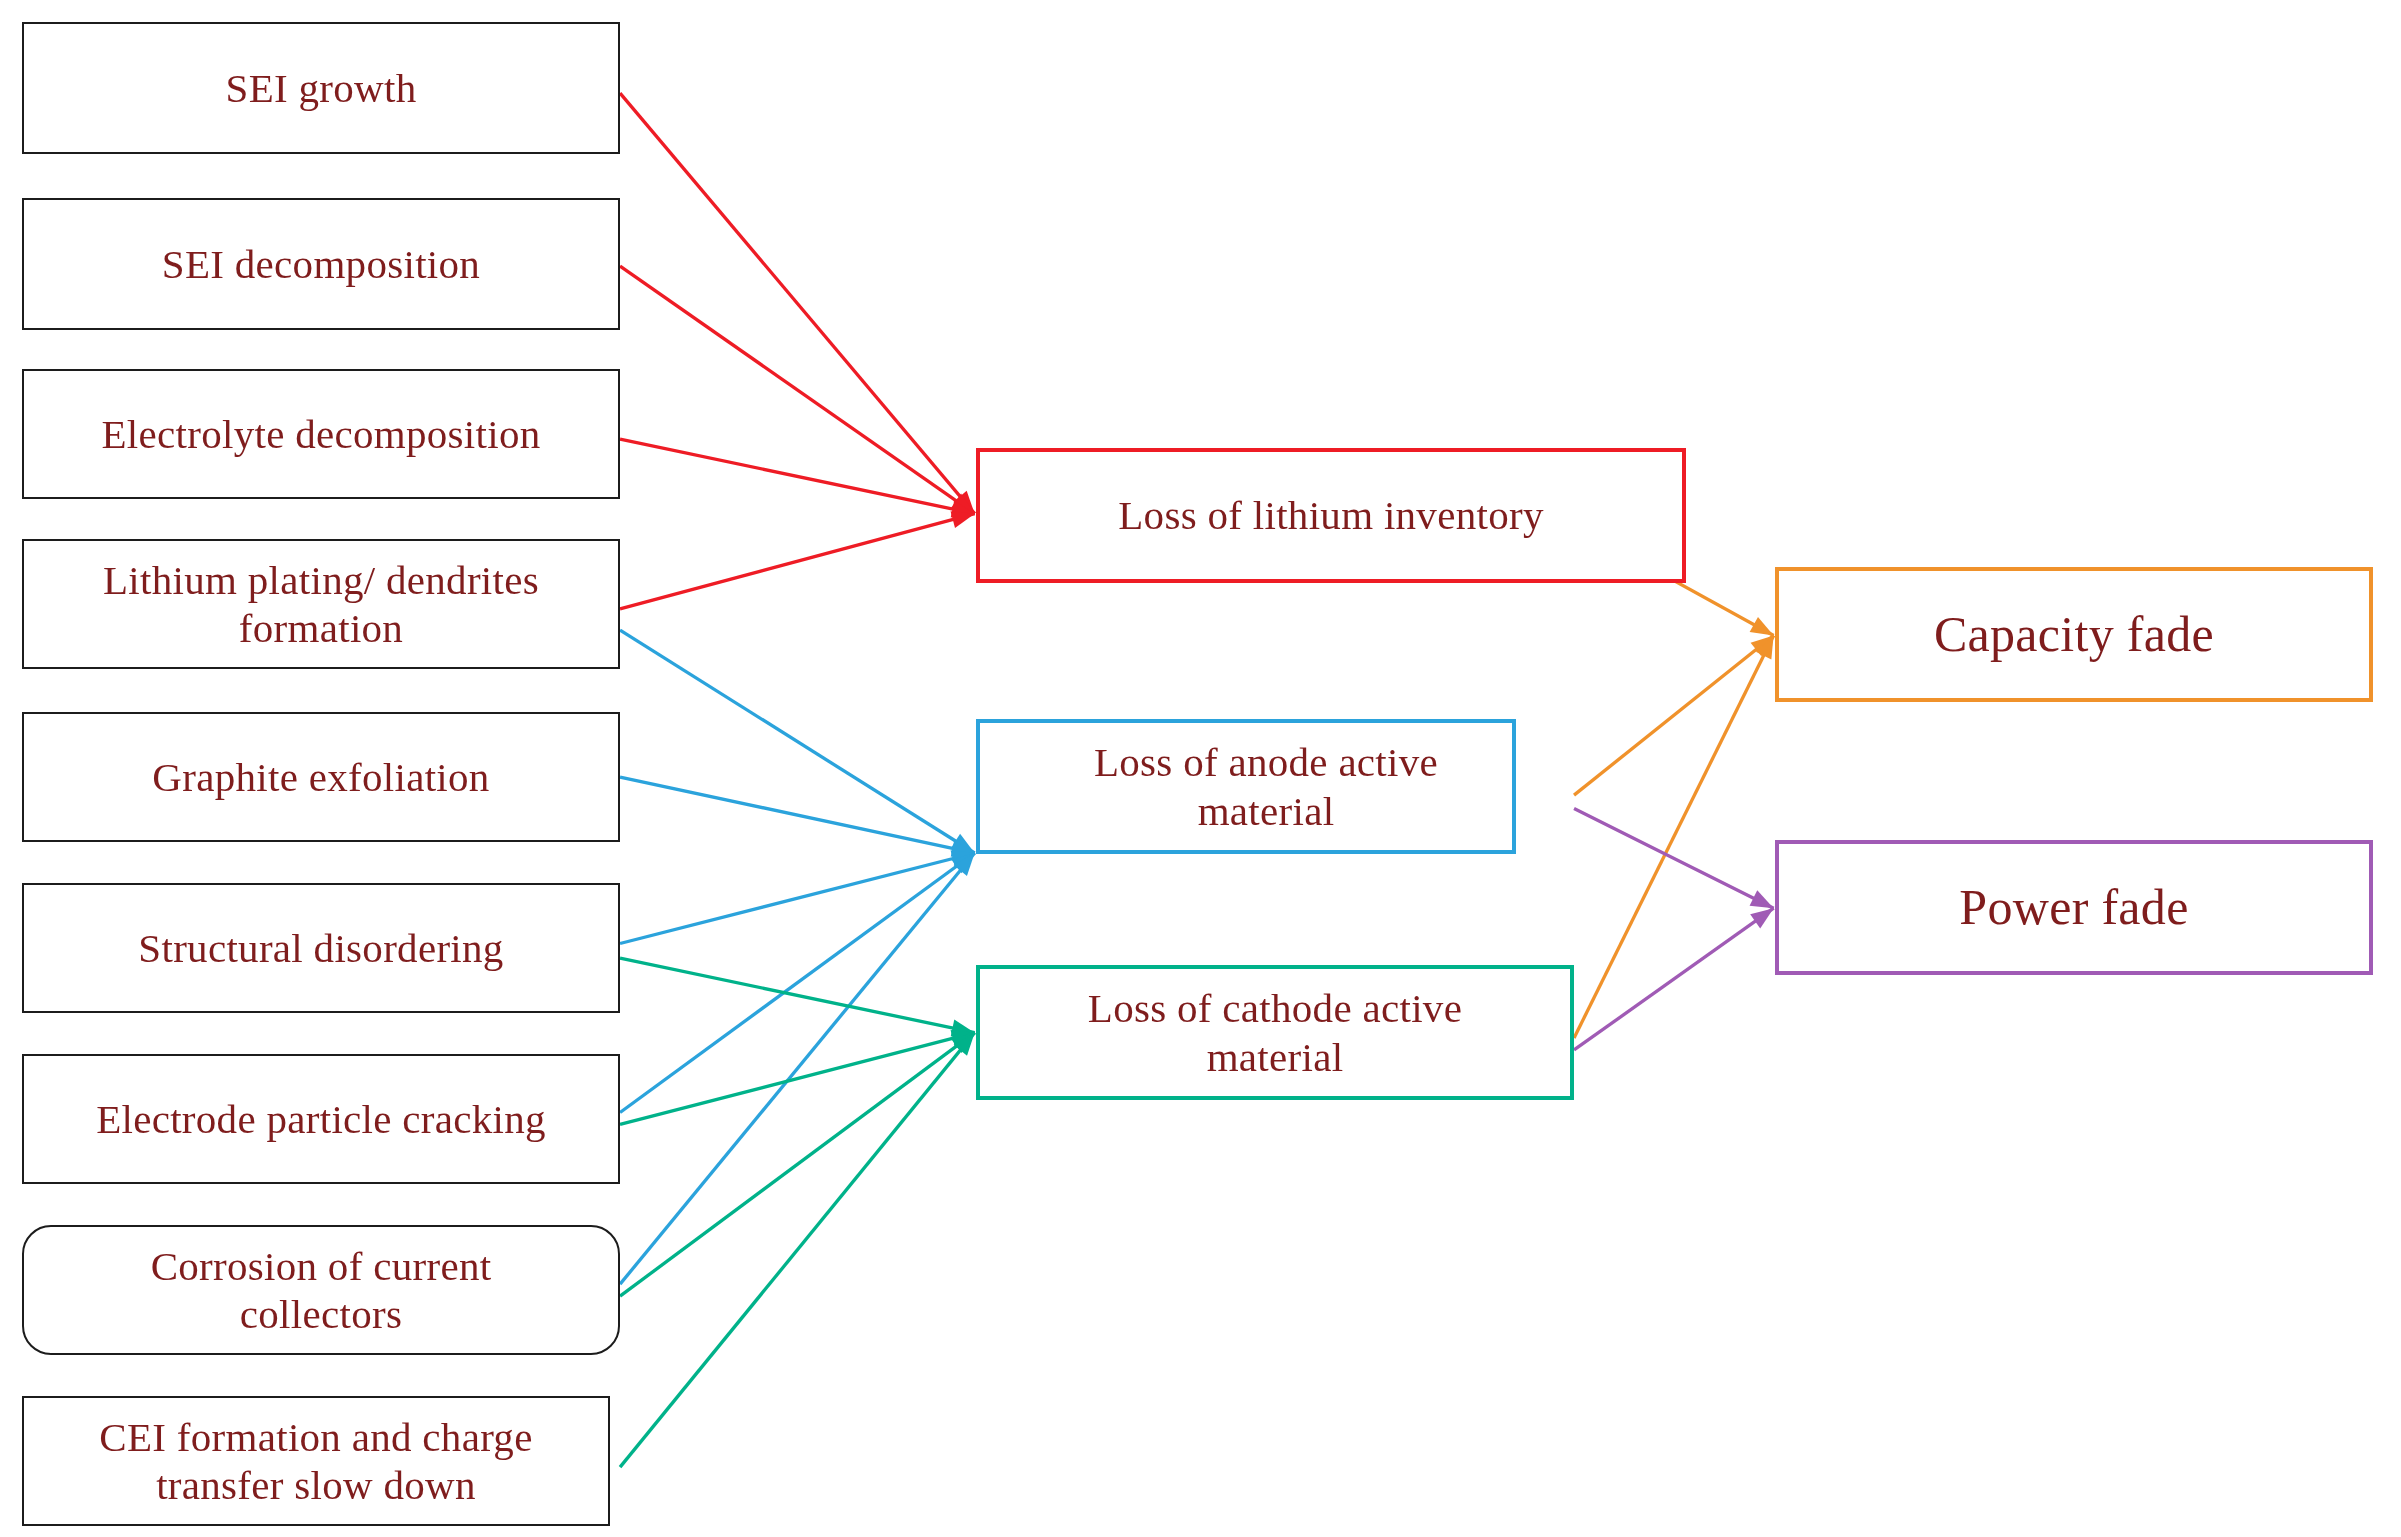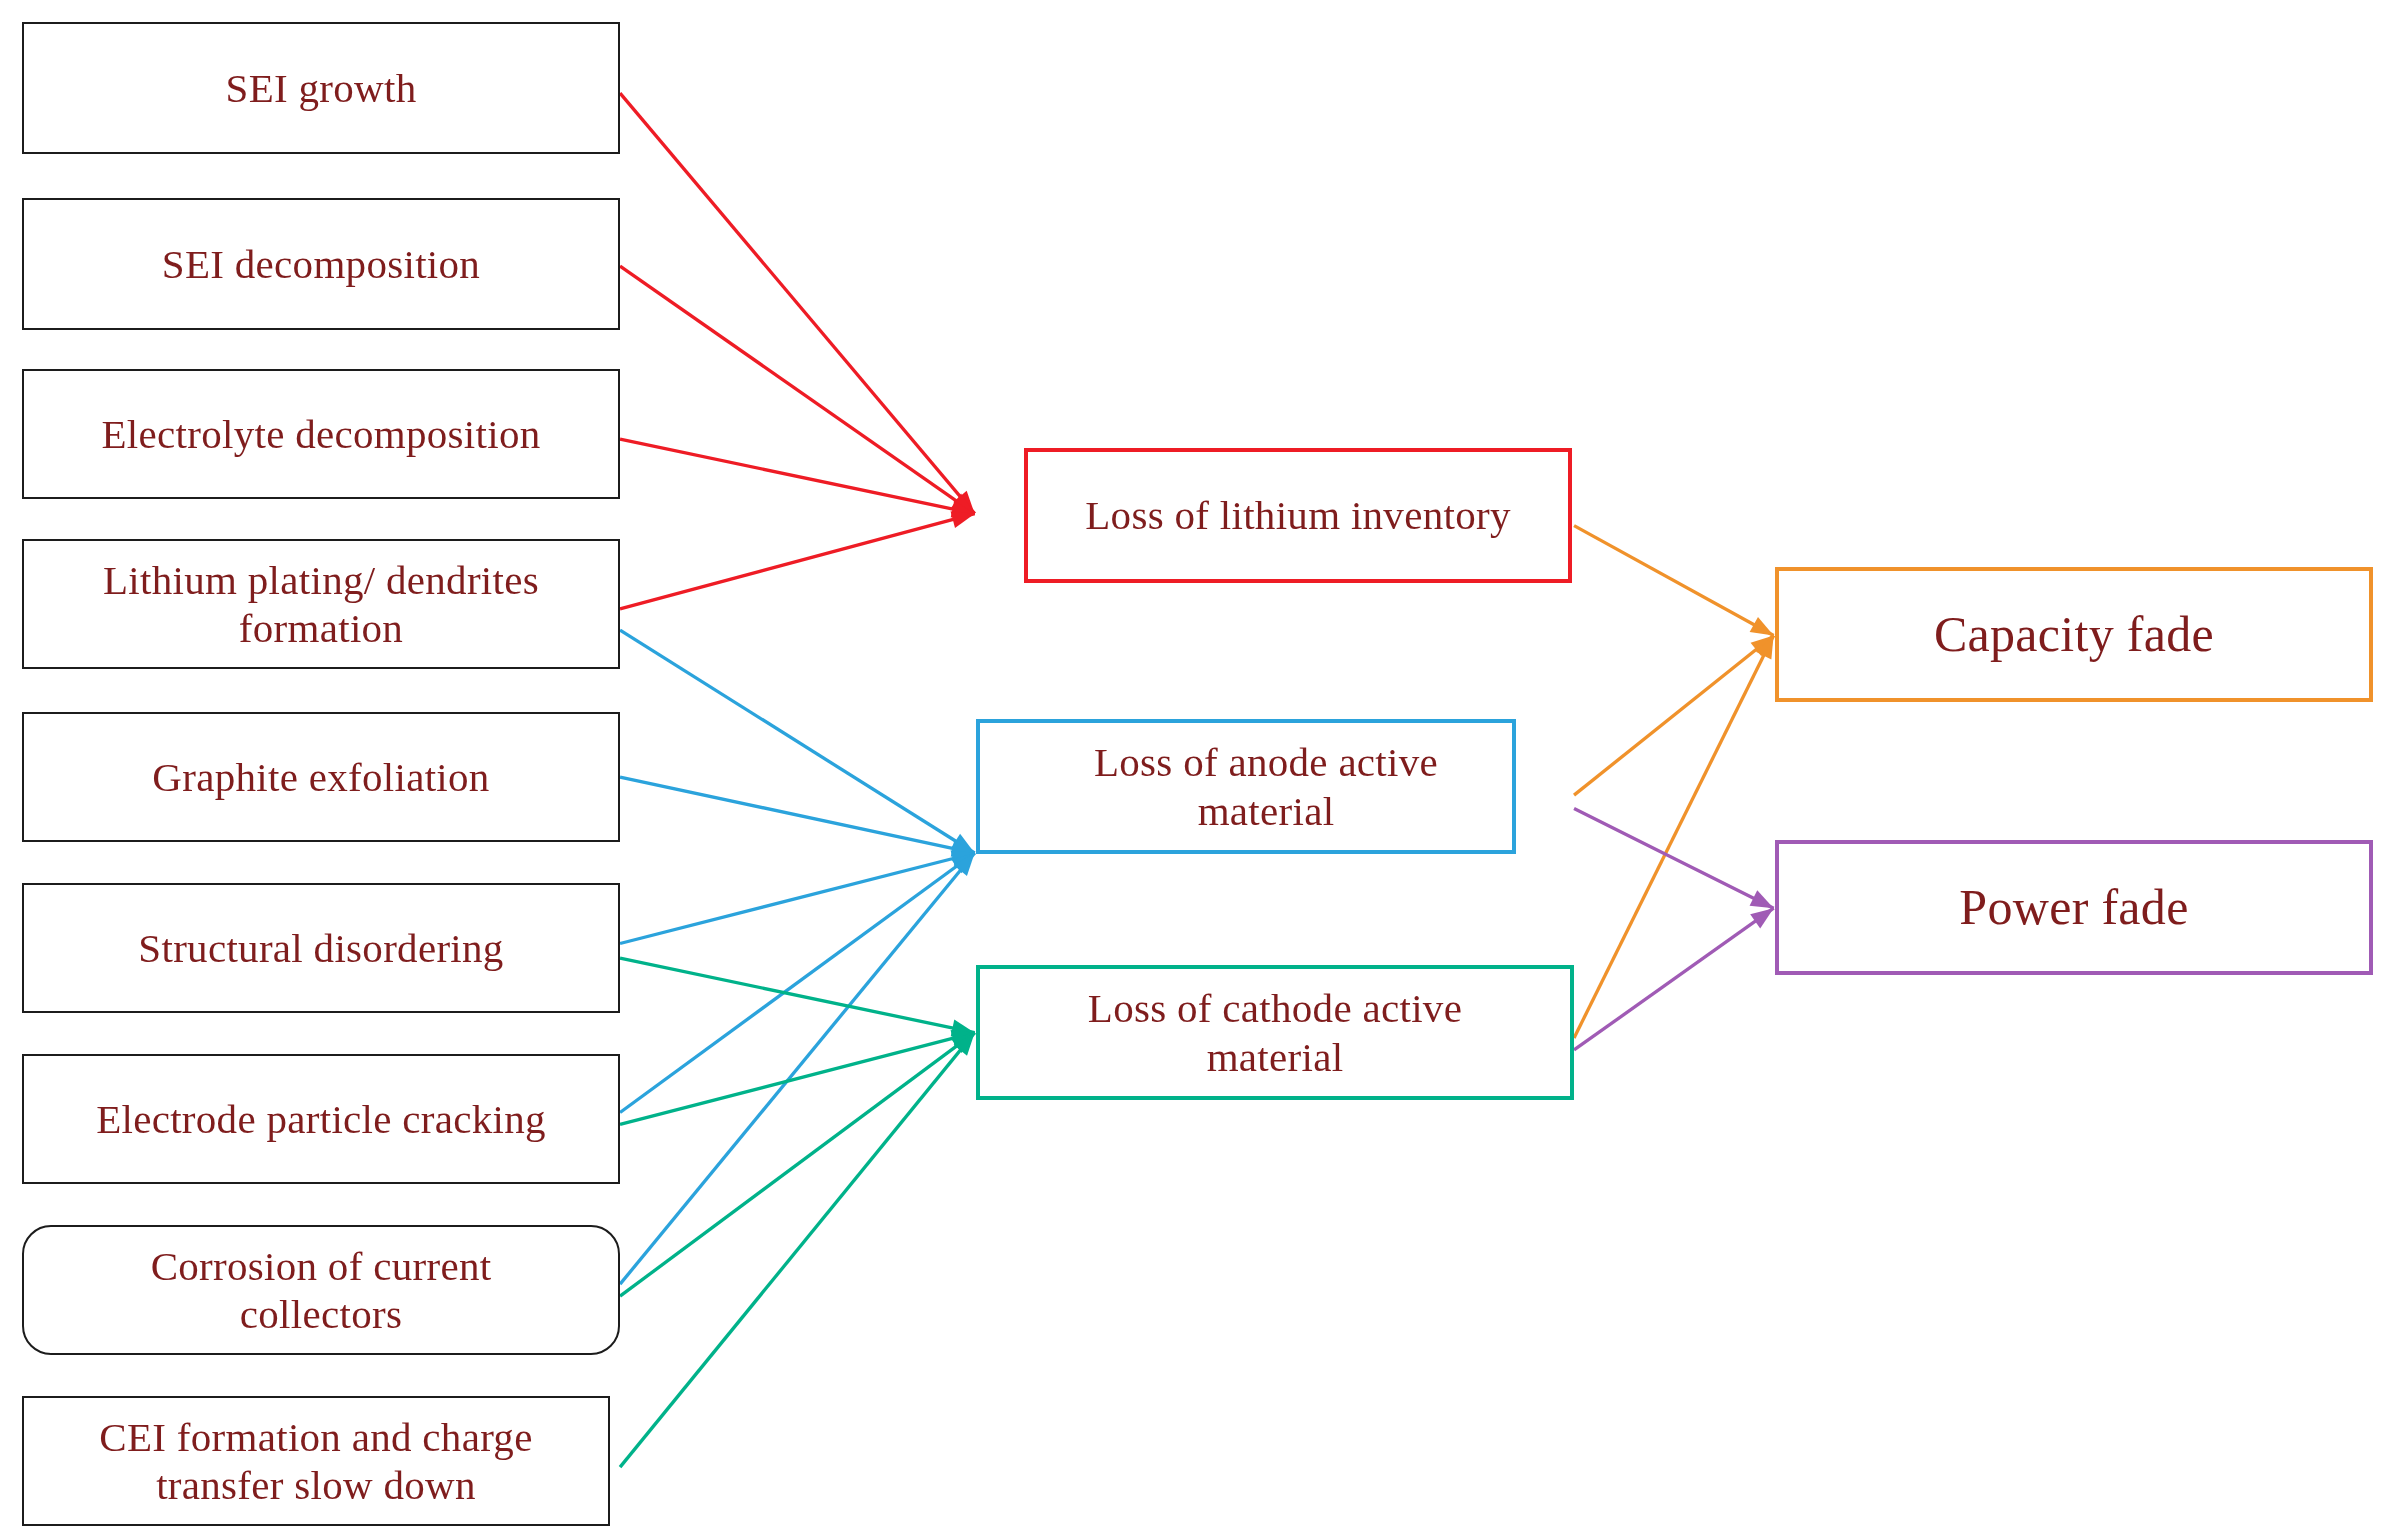--- a/index.html
+++ b/index.html
@@ -126,21 +126,21 @@
   </div>
   <div class="node-box col-cause" id="cause-7" style="left: 22px; top: 1225px; width: 598px; height: 130px; border-radius: 29px;">
     <span class="node-label">Corrosion of current
 collectors</span>
   </div>
   <div class="node-box col-cause" id="cause-8" style="left: 22px; top: 1396px; width: 588px; height: 130px;">
     <span class="node-label">CEI formation and charge
 transfer slow down</span>
   </div>
 
-  <div class="node-box col-mode" id="mode-0" style="left: 976px; top: 448px; width: 548px; height: 135px; border-color: rgb(238, 28, 37); margin-left: 48px;">
+  <div class="node-box col-mode" id="mode-0" style="left: 976px; top: 448px; width: 710px; height: 135px; border-color: rgb(238, 28, 37);">
     <span class="node-label">Loss of lithium inventory</span>
   </div>
   <div class="node-box col-mode" id="mode-1" style="left: 976px; top: 719px; width: 540px; height: 135px; border-color: rgb(43, 163, 220); padding-left: 40px;">
     <span class="node-label">Loss of anode active
 material</span>
   </div>
   <div class="node-box col-mode" id="mode-2" style="left: 976px; top: 965px; width: 598px; height: 135px; border-color: rgb(0, 178, 138);">
     <span class="node-label">Loss of cathode active
 material</span>
   </div>

